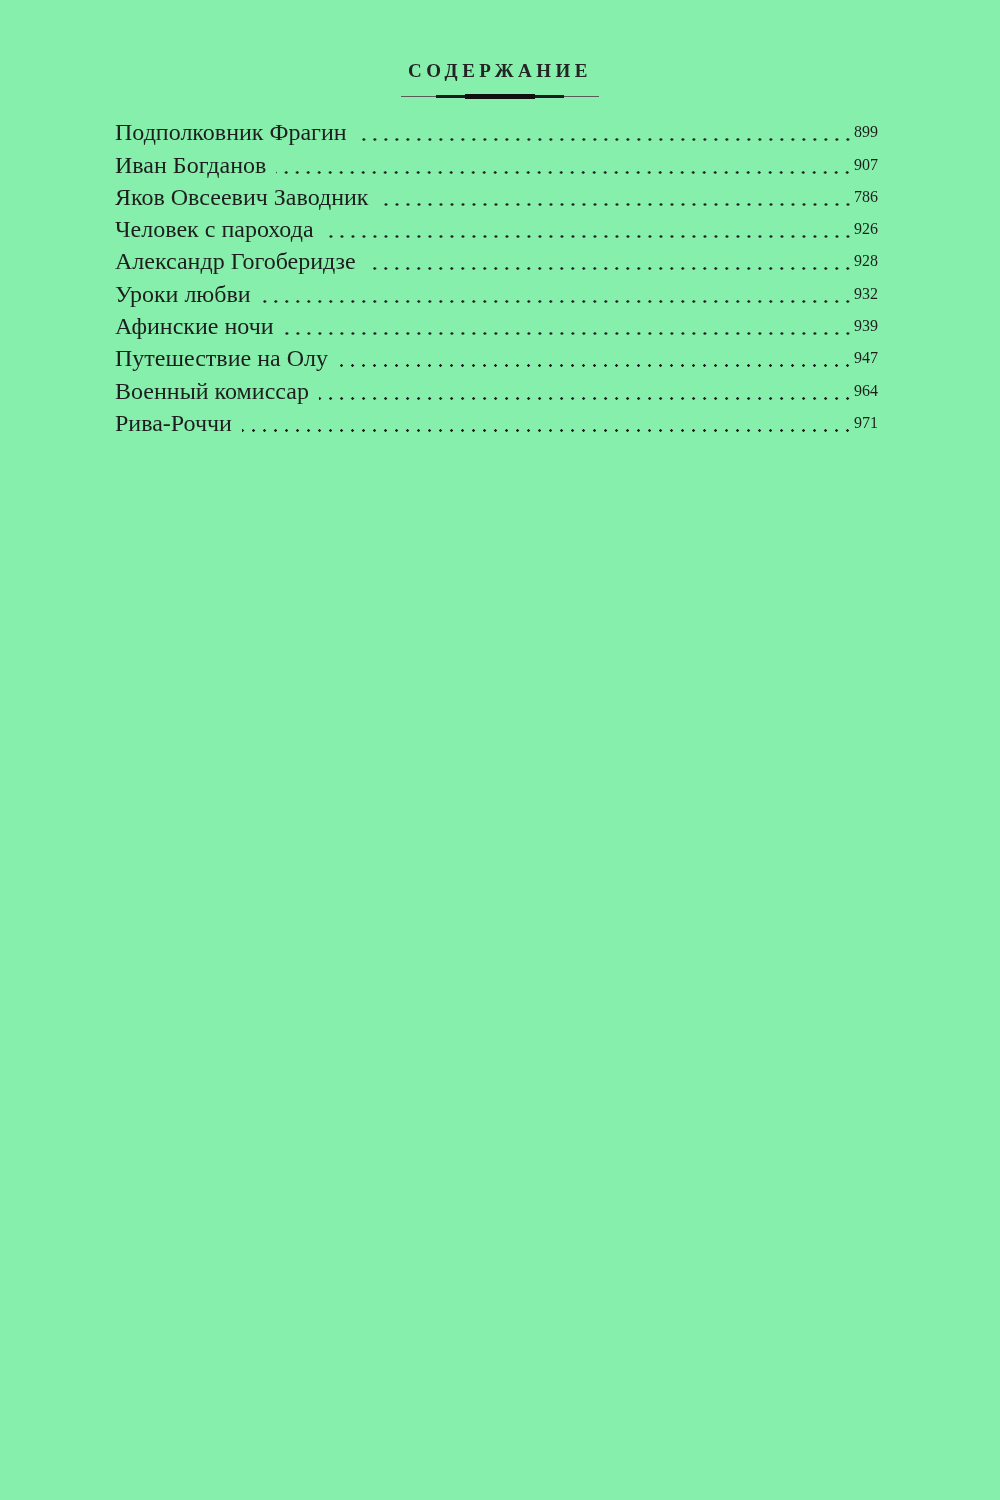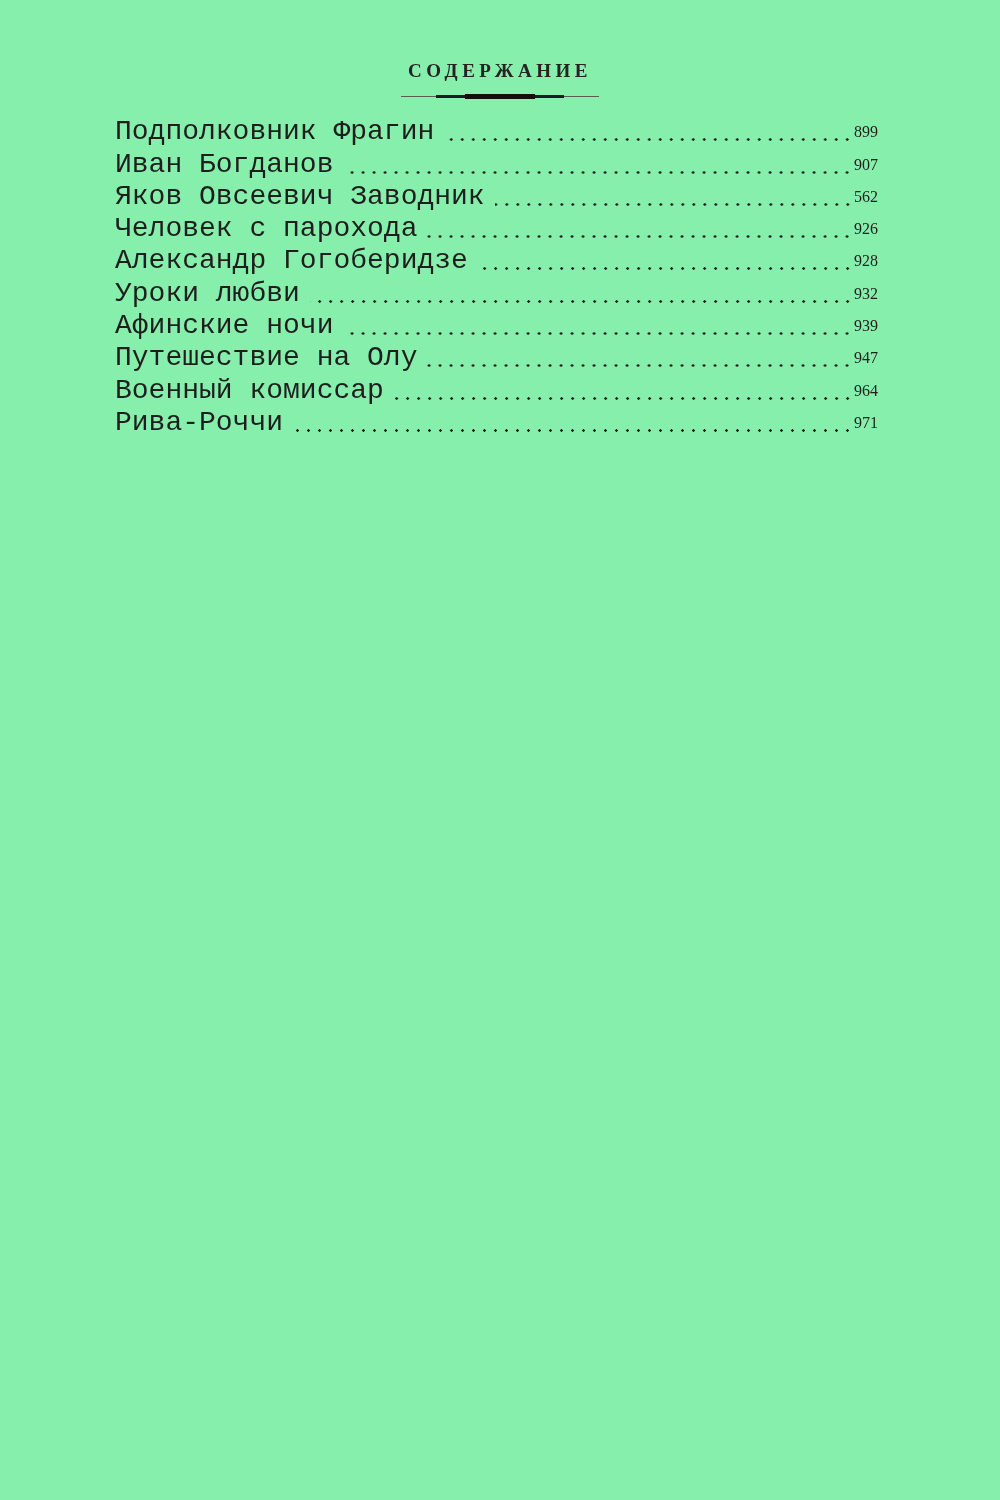--- a/index.html
+++ b/index.html
@@ -61,24 +61,23 @@
   .toc {
     margin: 15px 122px 0 115px;
   }
   .toc-row {
     display: flex;
     align-items: flex-end;
     height: 32.3px;
   }
   .toc-title {
     white-space: nowrap;
-    font-size: 28px;
+    font-size: 24px;
     line-height: 28px;
     color: #1e1e1e;
-    font-family: Liberation Mono, monospace;
   }
   .dot-leader {
     flex: 1;
     height: 5px;
     margin: 0 1px 4px 10px;
     background-image: radial-gradient(circle, #1d1d1d 1.1px, rgba(0,0,0,0) 1.5px);
     background-size: 11px 5px;
     background-repeat: repeat-x;
     background-position: right center;
   }
@@ -115,21 +114,21 @@
 
     <div class="toc-row">
       <span class="toc-title">Иван Богданов</span>
       <span class="dot-leader"></span>
       <span class="toc-page">907</span>
     </div>
 
     <div class="toc-row">
       <span class="toc-title">Яков Овсеевич Заводник</span>
       <span class="dot-leader"></span>
-      <span class="toc-page">562</span>
+      <span class="toc-page">786</span>
     </div>
 
 
     <div class="toc-row">
       <span class="toc-title">Человек с парохода</span>
       <span class="dot-leader"></span>
       <span class="toc-page">926</span>
     </div>
 
     <div class="toc-row">

